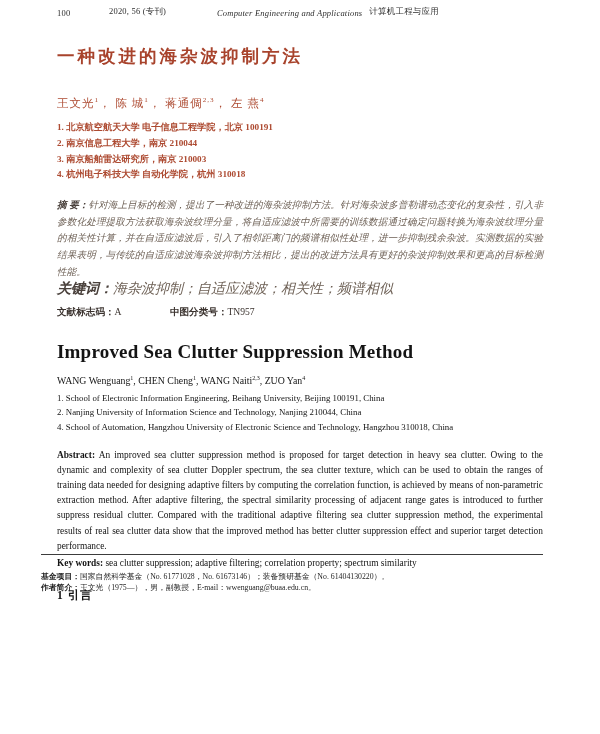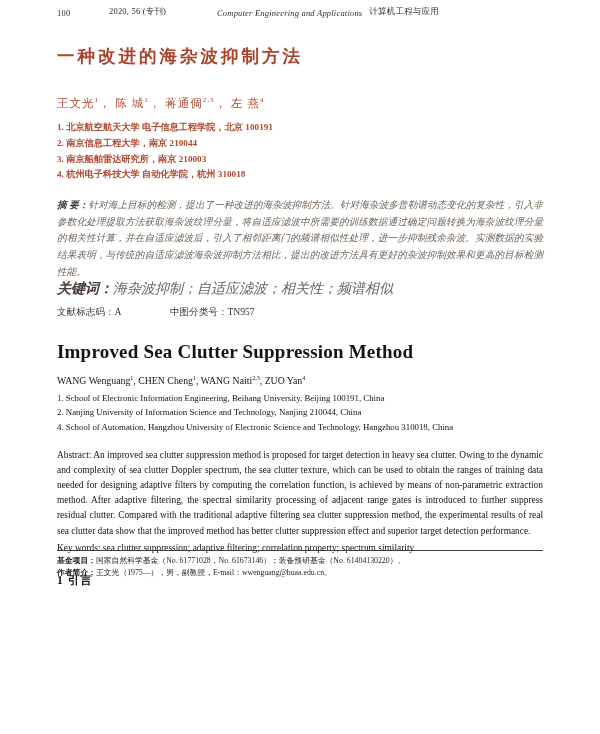--- a/index.html
+++ b/index.html
@@ -24,41 +24,41 @@
   
   .title-cn{margin-top:26px;font-size:17.5px;font-weight:bold;color:var(--title-red);letter-spacing:3px;}
   .authors-cn{margin-top:28px;font-size:11.5px;color:var(--author-red);letter-spacing:1px;}
   .authors-cn sup,.authors-en sup{font-size:.62em;line-height:0;}
   .affil-cn{margin-top:9px;font-size:9.2px;line-height:15.8px;color:var(--author-red);font-weight:bold;}
   .abs-cn{margin-top:14px;font-size:9.6px;line-height:16.6px;text-align:justify;
           color:var(--abstract-gray);font-style:italic;}
   .abs-cn .lbl,.kw-cn .lbl{font-weight:bold;color:#4a413c;}
   .kw-cn{margin-top:1px;font-size:14px;line-height:16.6px;color:var(--abstract-gray);font-style:italic;}
   .codes{margin-top:8px;font-size:9.6px;color:#3a322e;}
-  .codes .lbl{font-weight:normal;}
+  .codes .lbl{font-weight:bold;}
   .codes .pair{margin-right:46px;}
 
   
   .title-en{margin-top:22px;font-size:19px;font-weight:bold;color:#141414;letter-spacing:.2px;}
   .authors-en{margin-top:12px;font-size:9.8px;color:#141414;}
   .affil-en{margin-top:5px;font-size:8.8px;line-height:14.6px;color:#141414;}
   .abs-en{margin-top:13px;font-size:9.4px;line-height:15.2px;text-align:justify;color:#141414;}
-  .abs-en .lbl,.kw-en .lbl{font-weight:normal;}
+  .abs-en .lbl,.kw-en .lbl{font-weight:bold;}
   .kw-en{margin-top:2px;font-size:9.4px;line-height:15.2px;text-align:justify;color:#141414;}
 
   
   .sec-h{margin-top:17px;font-size:11.5px;font-weight:bold;letter-spacing:1px;color:#141414;}
   .cols{margin-top:9px;display:flex;gap:17px;}
   .col{flex:1;font-size:9.6px;line-height:15.4px;text-align:justify;color:#1d1d1d;}
   .col p{margin:0;}
   .col p.indent{text-indent:2em;}
 
   
-  .footer{position:absolute;left:57px;right:57px;bottom:9px;border-top:1px solid #3c3c3c;
-          padding-top:4px;font-size:7.8px;line-height:11.8px;color:#1f1f1f;}
+  .footer{position:absolute;left:41px;right:57px;bottom:9px;border-top:1px solid #3c3c3c;
+          padding-top:16px;font-size:7.8px;line-height:11.8px;color:#1f1f1f;}
   .footer .lbl{font-weight:bold;}
 </style>
 </head>
 <body>
 
 <div class="page">
 
   <div class="hdr">
     <span class="pg">100</span>
     <span class="issue">2020, 56 (专刊)</span>

